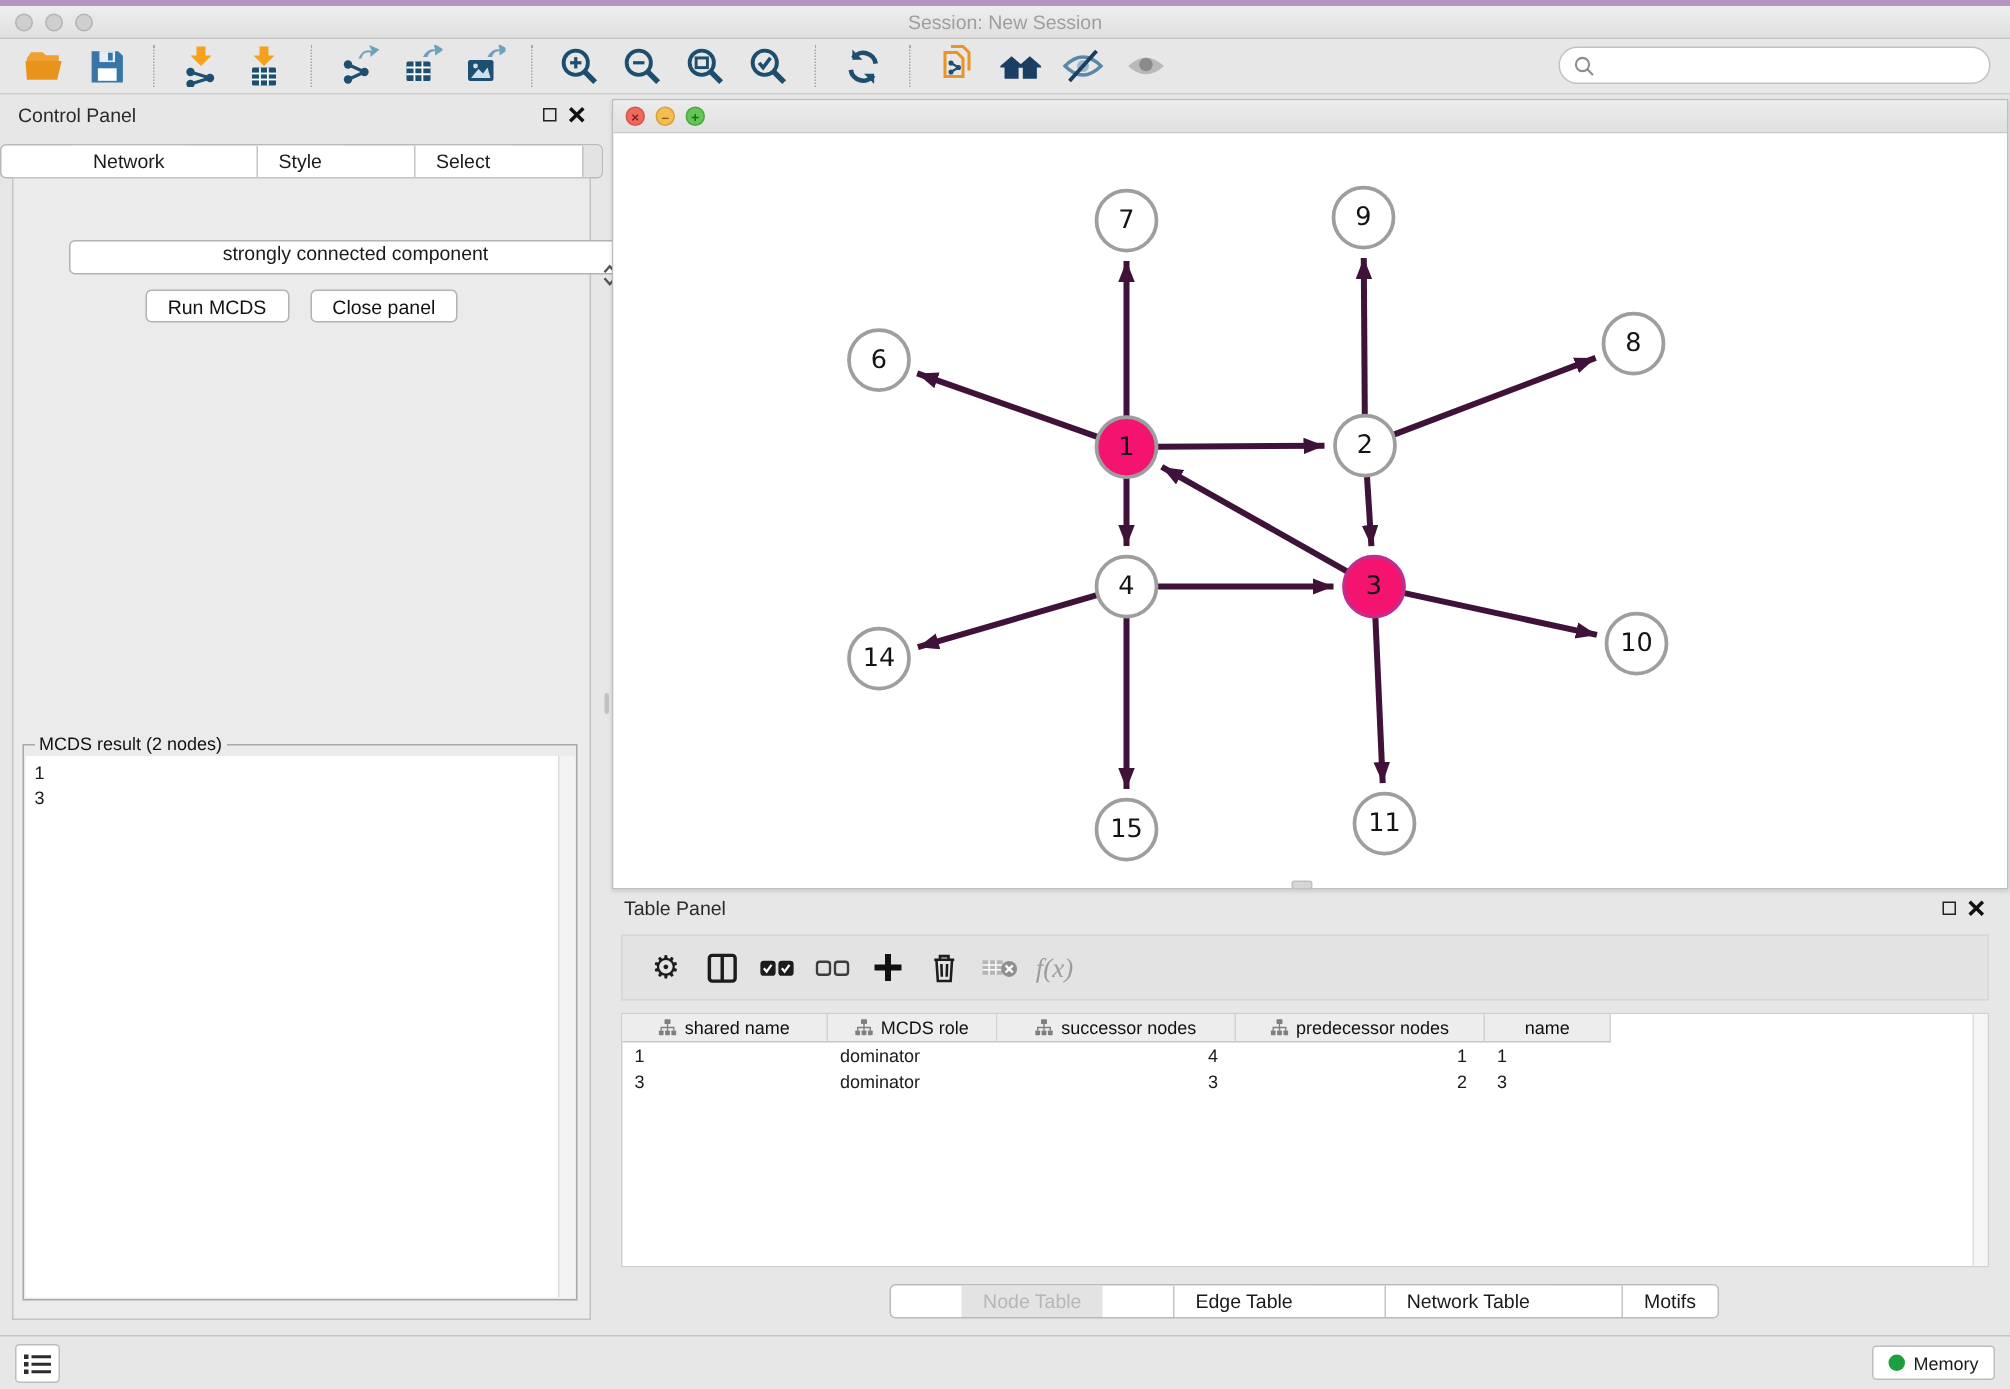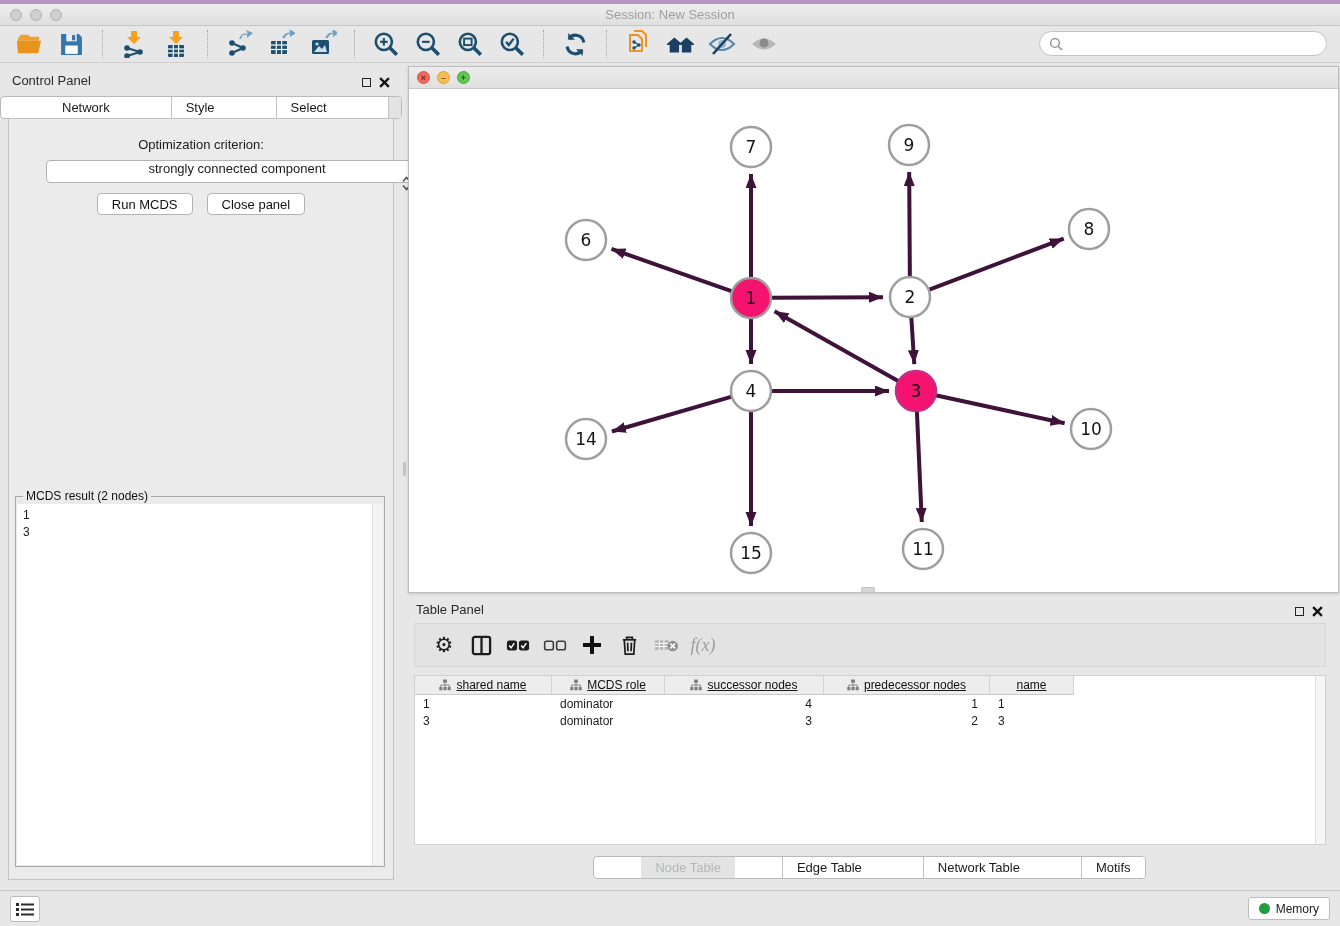--- a/index.html
+++ b/index.html
@@ -38,21 +38,21 @@
     border:none; outline:none; flex:1; height:20px; font-size:13px; background:transparent;
     font-family:"Liberation Sans", sans-serif;
   }
   
   .panel-head-icons { display:flex; align-items:center; gap:8px; }
   .float-ic { width:9px; height:9px; border:1.5px solid #222; display:inline-block; }
   
   #control-panel { position:absolute; left:0; top:64px; width:402px; height:822px; }
   #control-panel .head, #table-panel .head {
     position:absolute; left:0; top:0; right:0; height:24px;
-    display:flex; align-items:flex-end; justify-content:space-between;
+    display:flex; align-items:center; justify-content:space-between;
     padding:0 12px; font-size:13px; color:#2a2a2a;
   }
   .segbar { display:flex; border:1px solid #b9b9b9; border-radius:4px; overflow:hidden; background:#fff; }
   .seg {
     padding:0 14px; height:21px; line-height:21px; font-size:13px; background:#fff;
     border-left:1px solid #c4c4c4; cursor:default; white-space:nowrap;margin-left:47px;
   }
   .seg:first-child { border-left:none; }
   .seg.active { background:#e3e3e3; color:#b4b7b9; }
   #cp-tabs-row { position:absolute; left:0; right:0; top:32px; display:flex; justify-content:center; }
@@ -104,21 +104,21 @@
   #table-panel { position:absolute; left:404px; top:593px; width:931px; height:293px; }
   .tp-toolbar {
     position:absolute; left:10px; top:30px; width:912px; height:44px;
     background:#e3e3e3; border:1px solid #d6d6d6;
     display:flex; align-items:center; gap:11px; padding-left:16px;
   }
   .tp-ic { width:26px; height:26px; display:flex; align-items:center; justify-content:center; }
   .gear-glyph { font-family:"DejaVu Sans",sans-serif; font-size:21px; color:#1c1c1c; line-height:1; }
   .fx-glyph { font-family:"Liberation Serif",serif; font-style:italic; font-size:18px; color:#9d9d9d; }
   #table-area { position:absolute; left:10px; top:82px; width:912px; height:170px; background:#fff; border:1px solid #d0d0d0; }
-  #table-header-row { display:flex; height:19px;text-decoration:underline; }
+  #table-header-row { display:flex; height:19px; }
   .th {
     background:#ededed; border-right:1px solid #d2d2d2; border-bottom:1px solid #c9c9c9;
     display:flex; align-items:center; justify-content:center; gap:5px;
     font-size:12px; color:#111; overflow:hidden; flex:none;
   }
   .tr { display:flex; height:17px; align-items:center; }
   .td { font-size:12px; flex:none; padding:0 12px 0 8px; overflow:hidden; }
   .table-scroll { position:absolute; right:0; top:0; bottom:0; width:10px; background:#f6f6f6; border-left:1px solid #e0e0e0; }
   #table-tabs-row { position:absolute; left:0; right:0; top:263px; display:flex; justify-content:center; }
   
@@ -333,21 +333,20 @@
     </div>
     <div id="cp-tabs-row">
       <span class="segbar">
           <span class="seg">Network</span>
           <span class="seg">Style</span>
           <span class="seg">Select</span>
           <span class="seg active">MCDS</span>
         </span>
     </div>
     <div id="cp-box">
-      <div class="opt-label">Optimization criterion:</div>
       <div class="select-ctl">
         <span>strongly connected component</span>
         <span class="stepper">
           <svg width="9" height="15" viewBox="0 0 9 15">
               <path d="M1 5.5L4.5 1.5L8 5.5" fill="none" stroke="#555" stroke-width="1.6"></path>
               <path d="M1 9.5L4.5 13.5L8 9.5" fill="none" stroke="#555" stroke-width="1.6"></path>
             </svg>
         </span>
       </div>
       <div class="btn-row">

